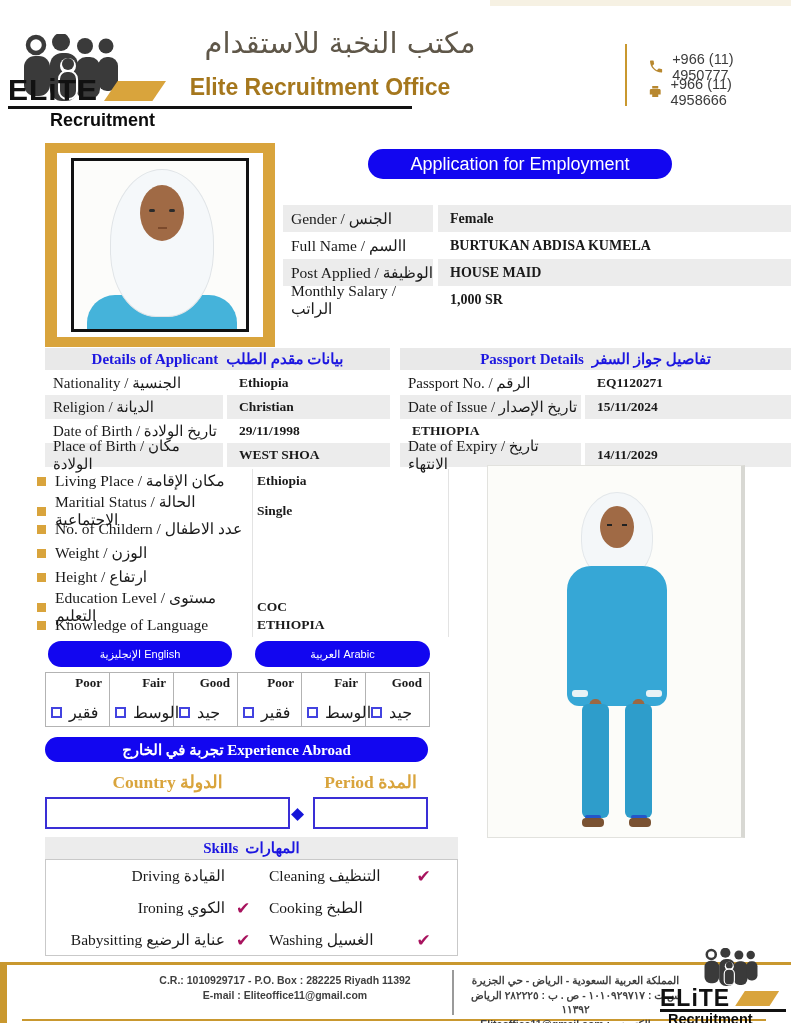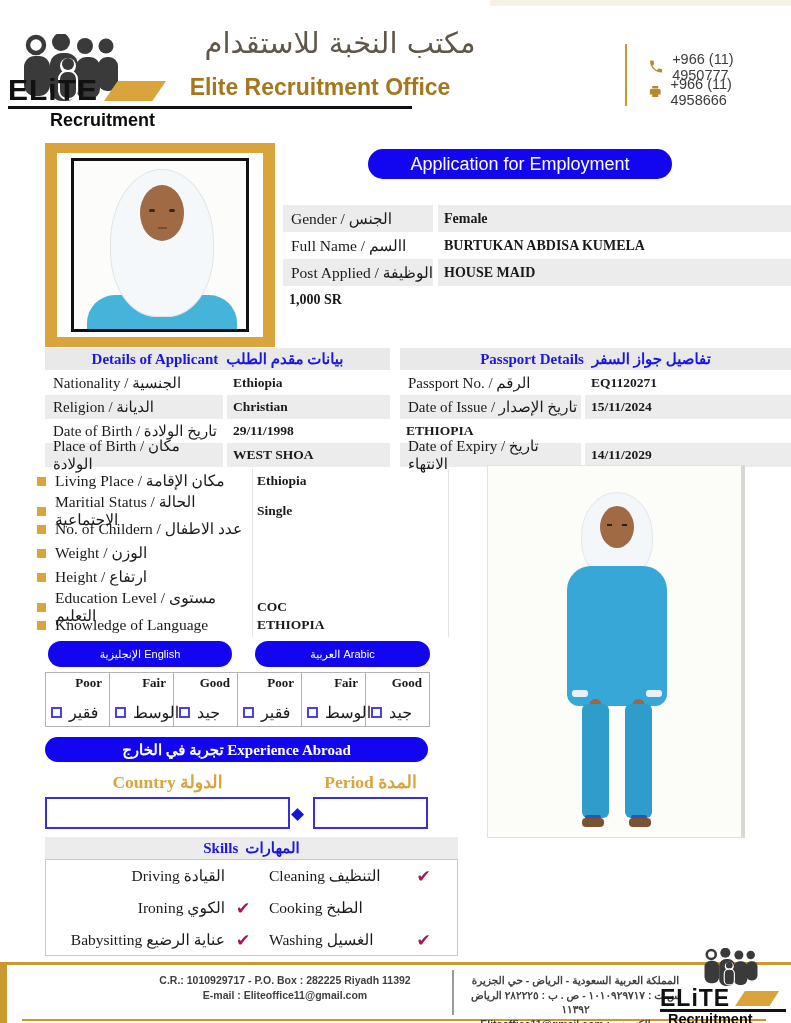--- a/index.html
+++ b/index.html
@@ -38,21 +38,21 @@
 
   
   .pill{background:var(--blue);color:#fff;border-radius:16px;display:flex;align-items:center;justify-content:center;gap:8px;}
   .banner{left:368px;top:149px;width:304px;height:30px;font-family:"Liberation Sans",sans-serif;font-size:18px;}
 
   
   .ptable{left:283px;top:205px;width:508px;}
   .ptable .trow{display:flex;height:27px;align-items:center;}
   .ptable .trow:nth-child(odd){background:var(--row-gray);}
   .tlabel{width:155px;padding-left:8px;font-size:15.5px;border-right:5px solid #fff;height:100%;display:flex;align-items:center;}
-  .tvalue{padding-left:6px;font-weight:bold;font-size:14px;}
+  .tvalue{padding-left:12px;font-weight:bold;font-size:14px;}
 
   
   .sec-hdr{top:348px;height:22px;background:#e9e9e9;display:flex;align-items:center;justify-content:center;gap:8px;
            color:var(--hdr-blue);font-weight:bold;font-size:15px;}
   .dtable .trow{display:flex;height:24px;align-items:center;}
   .dtable .trow:nth-child(even){background:var(--row-gray);}
   .dtable{top:371px;}
   .dtable .tlabel{font-size:15px;border-right:4px solid #fff;}
   .dtable .tvalue{font-size:13.5px;}
   .left-tbl{left:45px;width:345px;}
@@ -181,20 +181,21 @@
     </div>
   <div class="trow">
       <div class="tlabel">Full Name / االسم</div>
       <div class="tvalue">BURTUKAN ABDISA KUMELA</div>
     </div>
   <div class="trow">
       <div class="tlabel">Post Applied / الوظيفة</div>
       <div class="tvalue">HOUSE MAID</div>
     </div>
   <div class="trow">
+      <div class="tlabel">Monthly Salary / الراتب</div>
       <div class="tvalue">1,000 SR</div>
     </div>
 </div>
 
 <div class="abs sec-hdr" style="left:45px;width:345px;">
   <span>Details of Applicant</span>
   <span>بيانات مقدم الطلب</span>
 </div>
 <div class="abs sec-hdr" style="left:400px;width:391px;">
   <span>Passport Details</span>

